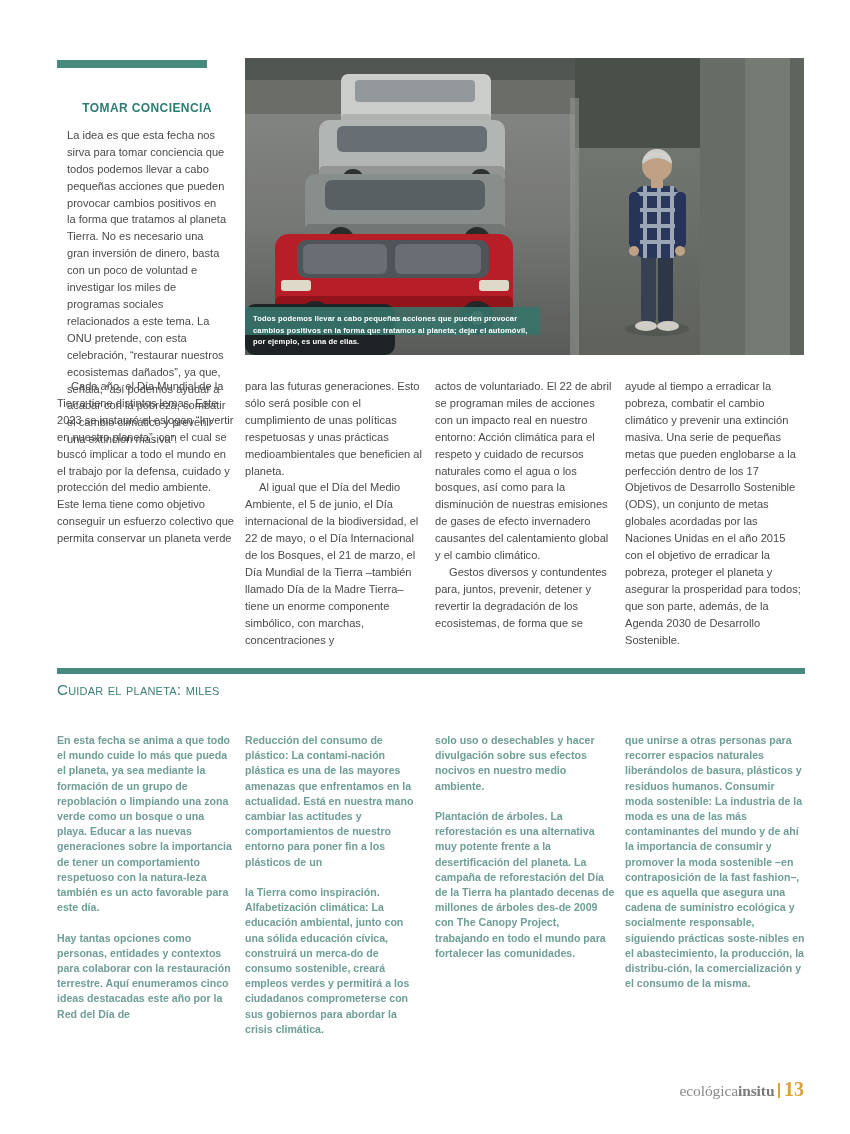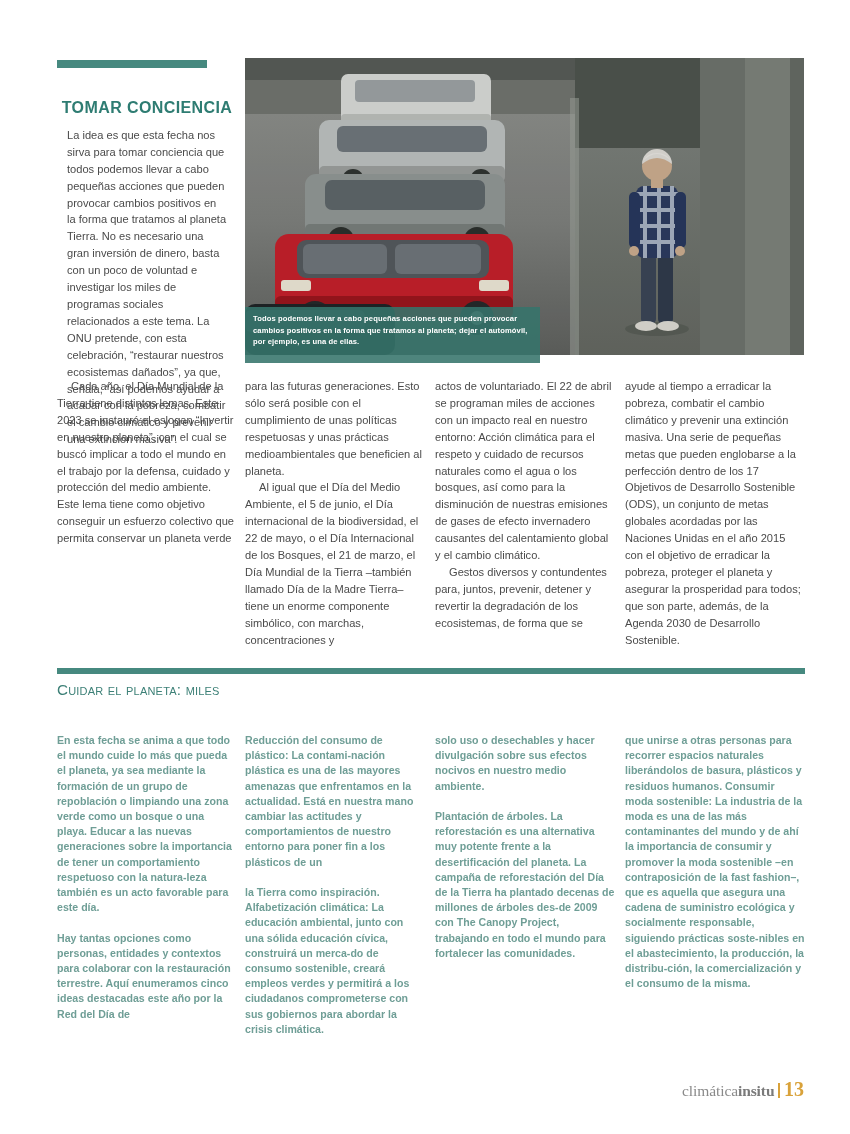--- a/index.html
+++ b/index.html
@@ -20,42 +20,42 @@
 
   
   .photo{
     position:absolute;left:245px;top:58px;width:559px;height:297px;
     overflow:hidden;
     background:#6b6f6d;
   }
   .photo svg{display:block;width:559px;height:297px;}
 
   .photo-caption{
-    position:absolute;left:245px;top:307px;width:295px;height:56px;
+    position:absolute;left:245px;top:307px;width:295px;height:28px;
     background:rgba(53,116,107,0.88);
     color:#ffffff;
     font-size:7.6px;
     font-weight:bold;
     line-height:11.6px;
     padding:6px 8px 0 8px;
     box-sizing:border-box;
     letter-spacing:0.1px;
   }
 
   
   .intro-col{
     position:absolute;left:57px;top:100px;width:180px;
     color:#4a4a4a;
     font-size:11.1px;
     line-height:16.9px;
   }
   .intro-head{
     color:#2e7c72;
     font-weight:bold;
-    font-size:16px;
+    font-size:12px;
     letter-spacing:0.4px;
     text-align:center;
     margin:0 0 2px 0;
   }
   .intro-col p{margin:10px;}
 
   
   .body-cols{
     position:absolute;left:57px;top:378px;width:748px;
     color:#4a4a4a;
@@ -284,18 +284,18 @@
     <div class="gcol g3">
       <p>solo uso o desechables y hacer divulgación sobre sus efectos nocivos en nuestro medio ambiente.</p>
       <p>Plantación de árboles. La reforestación es una alternativa muy potente frente a la desertificación del planeta. La campaña de reforestación del Día de la Tierra ha plantado decenas de millones de árboles des-de 2009 con The Canopy Project, trabajando en todo el mundo para fortalecer las comunidades.</p>
     </div>
     <div class="gcol g4">
       <p>que unirse a otras personas para recorrer espacios naturales liberándolos de basura, plásticos y residuos humanos. Consumir moda sostenible: La industria de la moda es una de las más contaminantes del mundo y de ahí la importancia de consumir y promover la moda sostenible –en contraposición de la fast fashion–, que es aquella que asegura una cadena de suministro ecológica y socialmente responsable, siguiendo prácticas soste-nibles en el abastecimiento, la producción, la distribu-ción, la comercialización y el consumo de la misma.</p>
     </div>
   </div>
 
   <div class="footer">
-    <span class="brand"><span>climática</span><b>insitu</b></span>
+    <span class="brand"><span>ecológica</span><b>insitu</b></span>
     <span class="bar"></span>
     <span class="pageno">13</span>
   </div>
 
 </div>
 
 </body></html>

